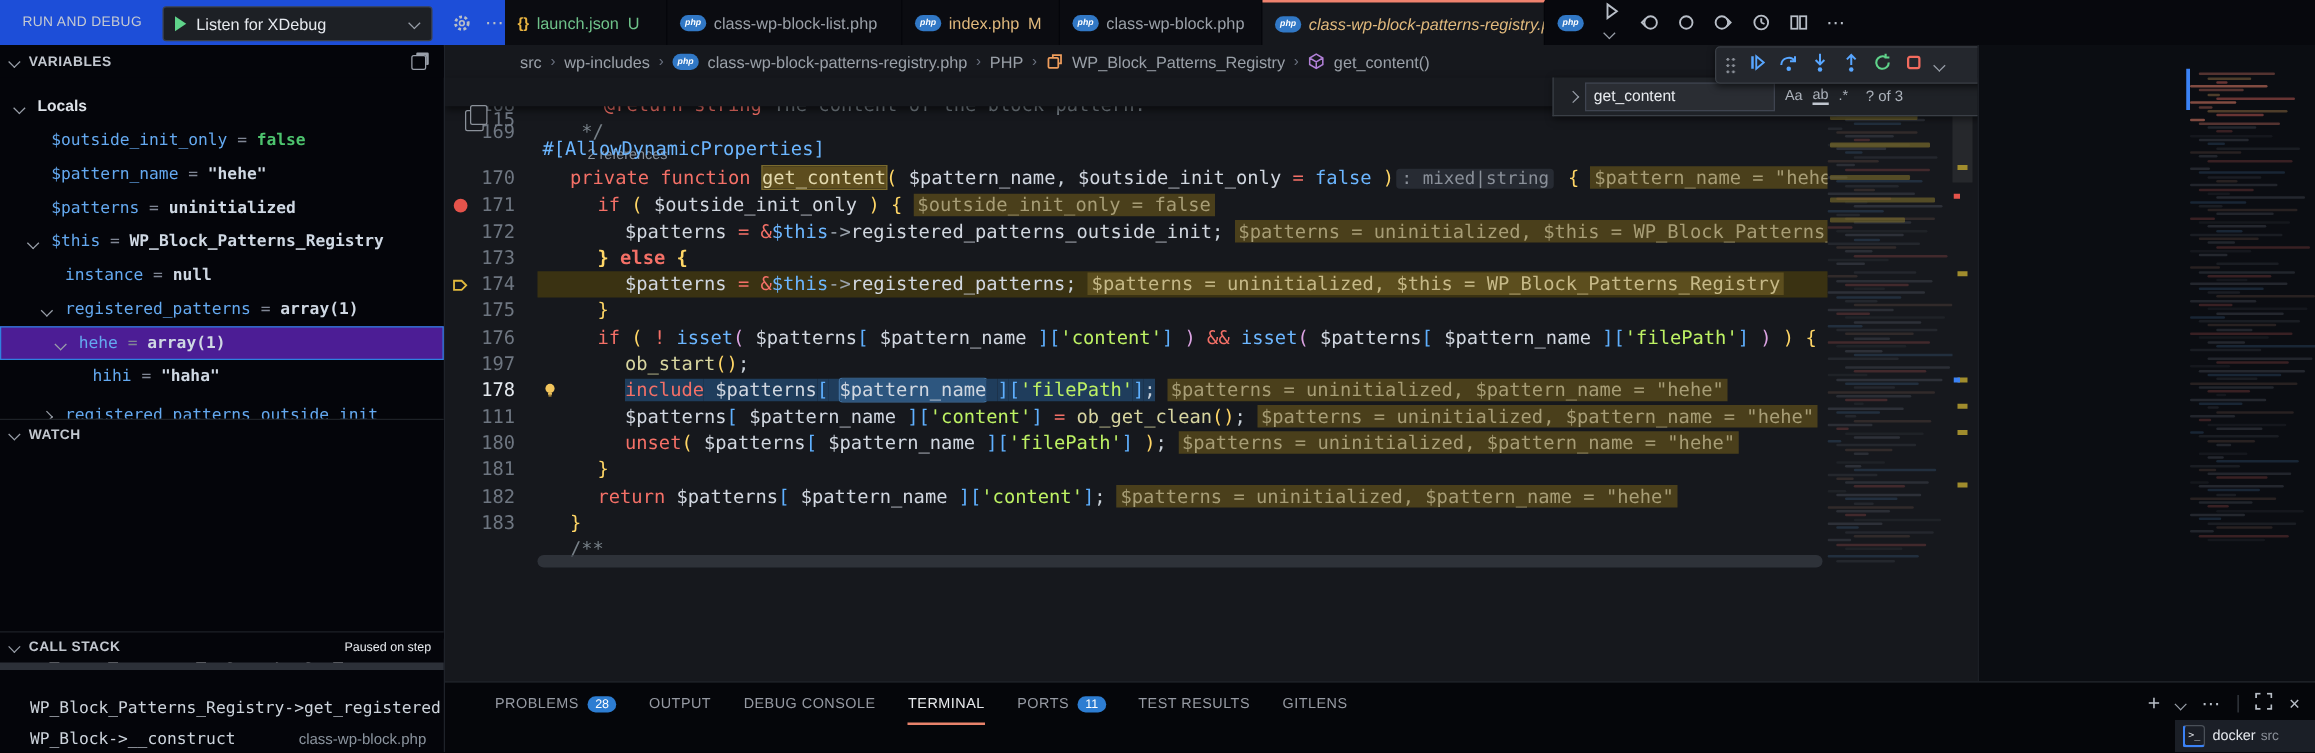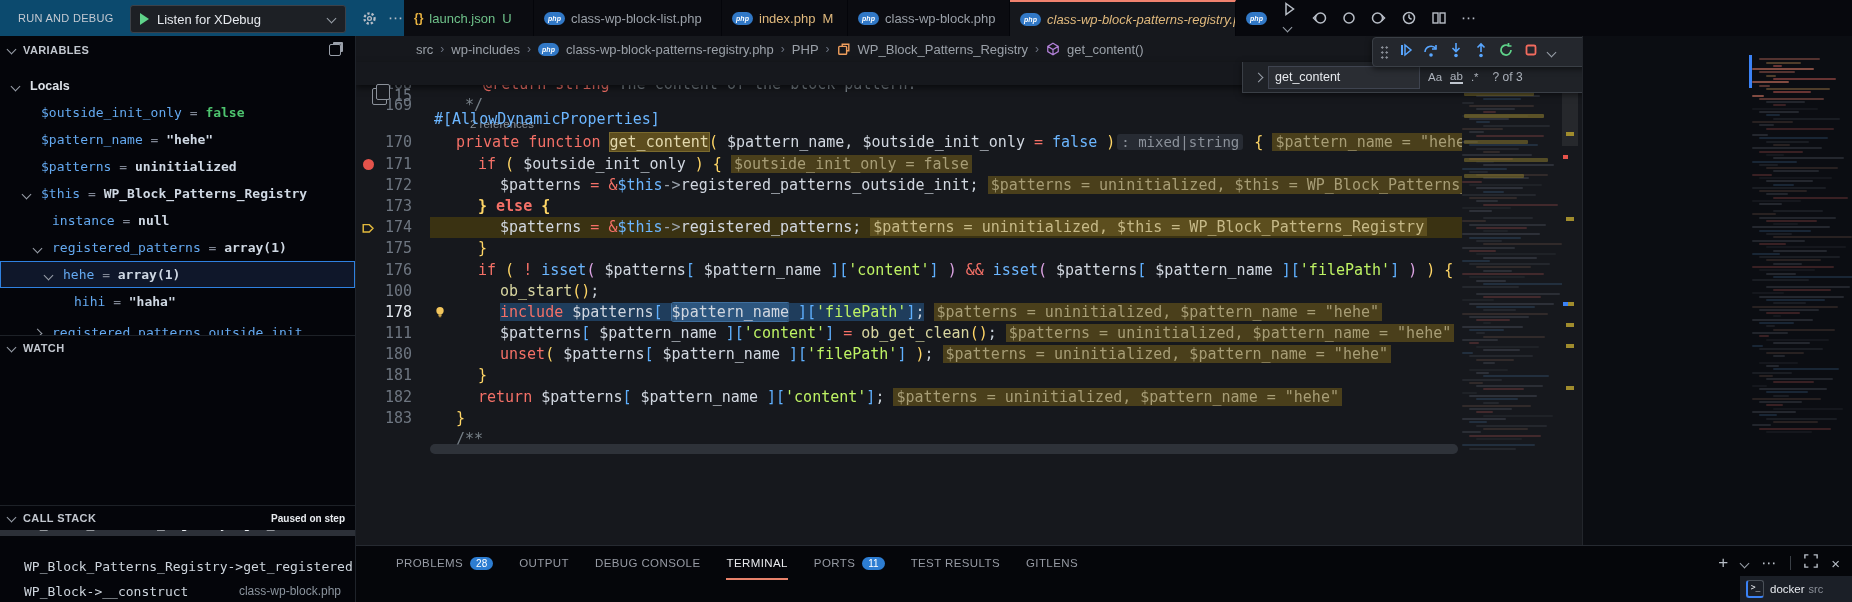--- a/index.html
+++ b/index.html
@@ -1,20 +1,20 @@
 <!DOCTYPE html>
 <html><head>
 <meta charset="utf-8">
 <style>
   html,body{margin:0;padding:0;background:#000;}
   #root{position:relative;width:1852px;height:602px;background:#04050a;overflow:hidden;
         font-family:"Liberation Sans",sans-serif;color:#c9d1d9;-webkit-font-smoothing:antialiased;}
   .abs{position:absolute;}
   
-  #topstrip{left:0;top:0;width:1852px;height:36px;background:#0c4a6e;display:flex;}
+  #topstrip{left:0;top:0;width:1852px;height:36px;background:#1d4ed8;display:flex;}
   #sb-header{width:404px;height:36px;flex:none;display:flex;align-items:center;position:relative;}
   #sb-title{font-size:11px;color:#c5cad2;margin-left:18px;letter-spacing:.3px;white-space:nowrap;}
   #launch-box{position:absolute;left:130px;top:5px;width:214px;height:26px;background:#1d2025;
      border:1px solid #3c4149;border-radius:3px;display:flex;align-items:center;}
   .play-tri{width:0;height:0;border-left:9px solid #5fd38a;border-top:6px solid transparent;border-bottom:6px solid transparent;margin:0 8px 0 9px;}
   #launch-label{font-size:13px;color:#e6e9ee;flex:1;white-space:nowrap;overflow:hidden;}
   .cv{display:inline-block;width:6px;height:6px;border-right:1.5px solid #9aa0aa;border-bottom:1.5px solid #9aa0aa;transform:rotate(45deg);}
   .cv.r{transform:rotate(-45deg);}
   #launch-box .cv{margin:0 10px 2px 6px;}
   .hdr-ic{color:#b8bec7;margin-left:10px;display:inline-flex;align-items:center;}
@@ -40,22 +40,22 @@
   .sec-hdr .cv{margin:0 8px 2px 8px;}
   .sec-title{font-size:11px;font-weight:bold;color:#c2c7cf;letter-spacing:.4px;}
   .vrow{position:absolute;left:0;right:0;height:27px;line-height:27px;font-family:"DejaVu Sans Mono",monospace;font-size:13px;white-space:nowrap;}
   .vrow .cv{position:absolute;top:11px;}
   .vrow .txt{position:absolute;}
   .vname{color:#64a9f0;}
   .veq{color:#808795;}
   .vval{color:#cfd8e3;font-weight:600;}
   .vval.green{color:#4dc36e;}
   .scope{color:#dde2e8;font-weight:bold;font-family:"Liberation Sans",sans-serif;font-size:12.5px;}
-  .vrow.sel{background:#0f172a;box-shadow:inset 0 0 0 1px #2f81e0;}
-  .paused-badge{position:absolute;right:10px;font-size:10px;font-weight:bold;color:#e8ebef;}
+  .vrow.sel{background:#4c1d95;box-shadow:inset 0 0 0 1px #2f81e0;}
+  .paused-badge{position:absolute;right:10px;font-size:10px;font-weight:normal;color:#e8ebef;}
   .csrow{position:absolute;left:0;right:0;height:25px;line-height:25px;font-family:"DejaVu Sans Mono",monospace;
          font-size:13px;color:#cdd4dc;white-space:nowrap;display:flex;}
   .csrow .fname{margin-left:24px;}
   .csrow.sel{background:#2c3038;color:#e9edf2;}
   .csrow .ffile{margin-left:auto;padding-right:14px;color:#8b949e;font-size:12px;font-family:"Liberation Sans",sans-serif;}
   
   #editor{left:356px;top:36px;width:1226px;height:509px;background:#16181d;overflow:hidden;}
   #breadcrumbs{position:absolute;left:0;top:0;right:0;height:26px;display:flex;align-items:center;
       padding-left:60px;font-size:13px;color:#9aa0a8;gap:7px;white-space:nowrap;z-index:2;}
   .bc-sep{color:#6b7280;font-size:12px;}
@@ -355,21 +355,21 @@
             <div class="lcon" style="padding-left: 48px;"><span class="tk-b1">}</span></div>
           </div>
           <div class="crow">
             <div class="gut">
               <span class="lnum">176</span>
             </div>
             <div class="lcon" style="padding-left: 48px;"><span class="tk-kw">if</span><span class="tk-tx"> </span><span class="tk-b1">(</span><span class="tk-tx"> </span><span class="tk-kw">!</span><span class="tk-tx"> </span><span class="tk-bl">isset</span><span class="tk-b2">(</span><span class="tk-tx"> </span><span class="tk-vr">$patterns</span><span class="tk-b3">[</span><span class="tk-tx"> </span><span class="tk-vr">$pattern_name</span><span class="tk-tx"> </span><span class="tk-b3">]</span><span class="tk-b3">[</span><span class="tk-st">'content'</span><span class="tk-b3">]</span><span class="tk-tx"> </span><span class="tk-b2">)</span><span class="tk-tx"> </span><span class="tk-kw">&amp;&amp;</span><span class="tk-tx"> </span><span class="tk-bl">isset</span><span class="tk-b2">(</span><span class="tk-tx"> </span><span class="tk-vr">$patterns</span><span class="tk-b3">[</span><span class="tk-tx"> </span><span class="tk-vr">$pattern_name</span><span class="tk-tx"> </span><span class="tk-b3">]</span><span class="tk-b3">[</span><span class="tk-st">'filePath'</span><span class="tk-b3">]</span><span class="tk-tx"> </span><span class="tk-b2">)</span><span class="tk-tx"> </span><span class="tk-b1">)</span><span class="tk-tx"> </span><span class="tk-b1">{</span></div>
           </div>
           <div class="crow">
             <div class="gut">
-              <span class="lnum">100</span>
+              <span class="lnum">197</span>
             </div>
             <div class="lcon" style="padding-left: 70px;"><span class="tk-fn">ob_start</span><span class="tk-b1">()</span><span class="tk-tx">;</span></div>
           </div>
           <div class="crow">
             <div class="gut">
               <span class="lnum on">178</span>
             </div>
             <div class="lcon" style="padding-left: 70px;"><span class="bulb"><svg width="14" height="15" viewBox="0 0 16 16">
                   <circle cx="8" cy="6" r="4.2" fill="#f2c55c"></circle>
                   <rect x="6.2" y="10.2" width="3.6" height="1.6" fill="#f2c55c"></rect>

